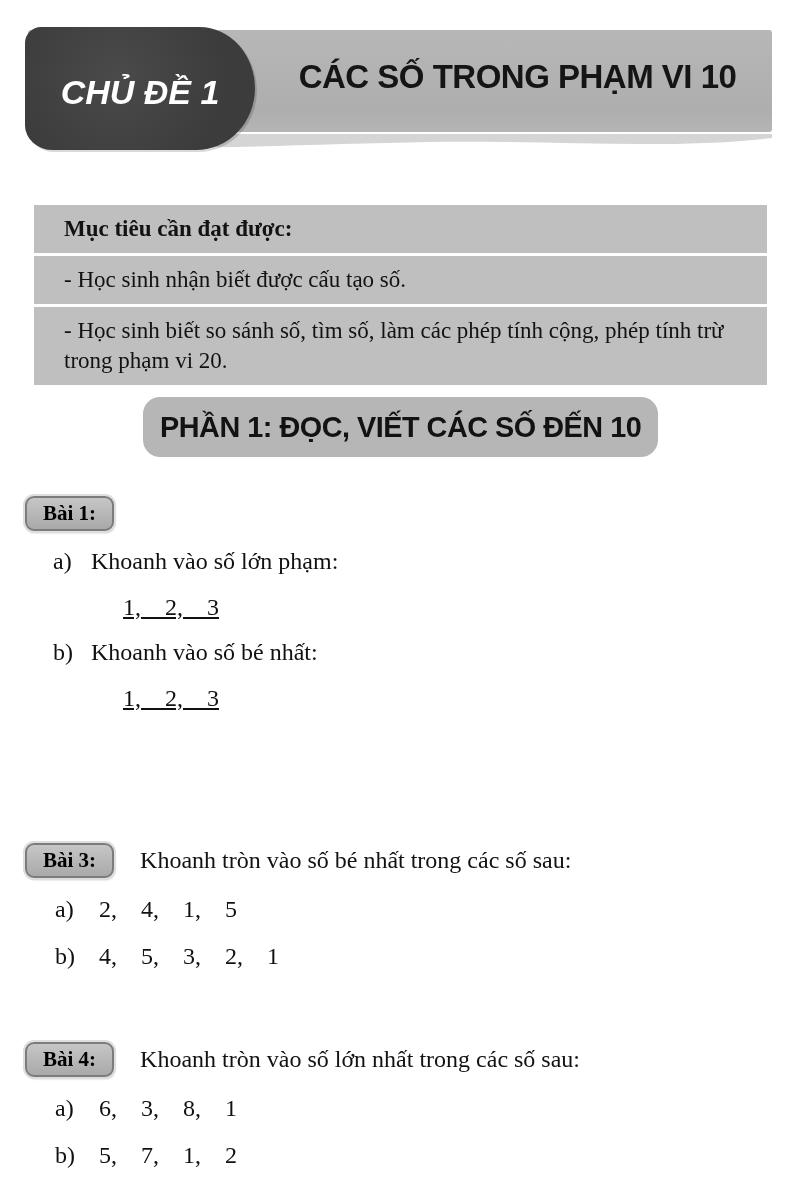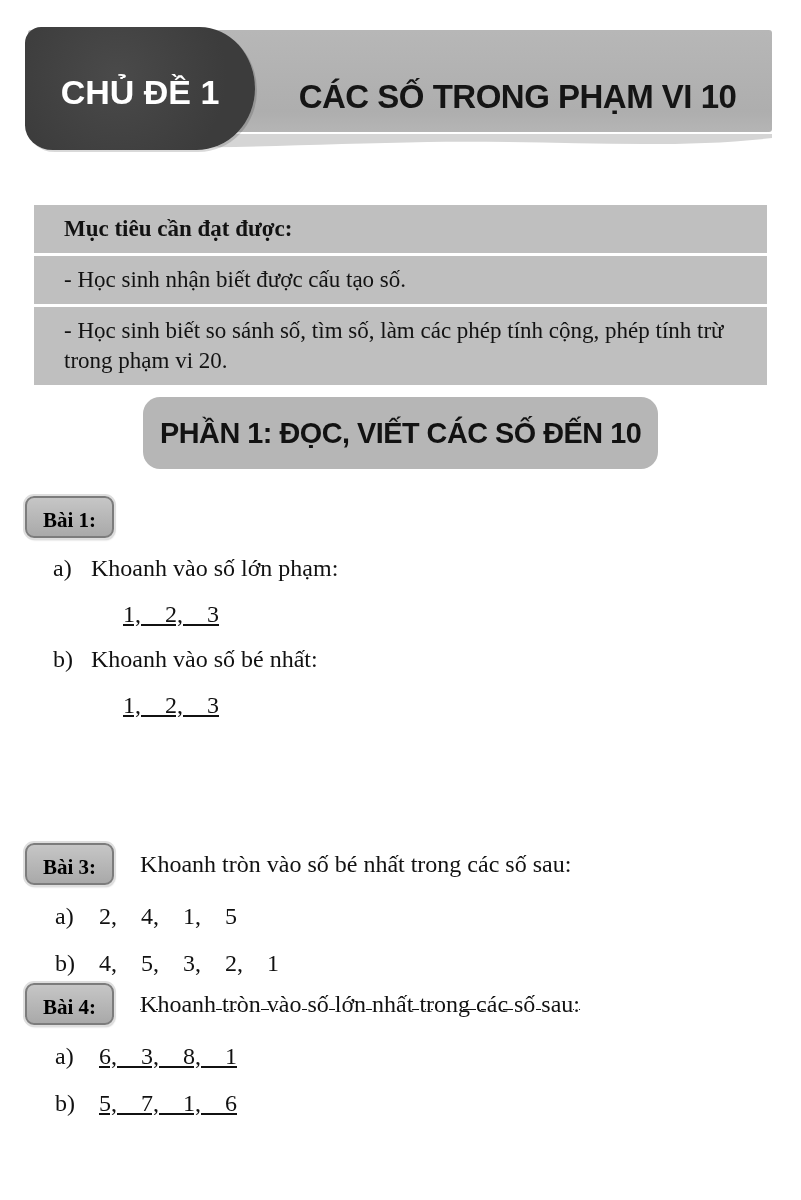--- a/index.html
+++ b/index.html
@@ -22,60 +22,61 @@
     position:absolute; left:25px; top:27px; width:230px; height:123px;
     background:radial-gradient(circle at 40% 40%, #4a4a4a 0%, #3c3c3c 70%);
     border-radius:26px 90px 95px 45px / 26px 100px 100px 40px;
     display:flex; align-items:center; justify-content:center;
     box-shadow:2px 2px 0 rgba(0,0,0,0.15);
   }
   .hdr-badge span {
     font-family:"Liberation Sans","DejaVu Sans",sans-serif;
     font-weight:700; font-size:34px; color:#fff; letter-spacing:0px;
     transform:translateY(4px);
+    font-style:italic;
   }
   .hdr-title {
-    position:absolute; left:265px; top:78px; width:505px; text-align:center;
+    position:absolute; left:265px; top:58px; width:505px; text-align:center;
     font-family:"Liberation Sans","DejaVu Sans",sans-serif;
     font-weight:700; font-size:33px; color:#151515; letter-spacing:-0.5px;
   }
 
   
   .objectives {
     position:absolute; left:34px; top:205px; width:733px;
     display:flex; flex-direction:column; gap:3px;
   }
   .obj-band {
     background:#bfbfbf; padding:9px 24px 9px 30px;
     font-size:23px; line-height:30px; color:#121212;
   }
   .obj-head { font-weight:700; }
 
   
   .section-banner {
-    position:absolute; left:143px; top:397px; width:515px; height:72px;
+    position:absolute; left:143px; top:397px; width:515px; height:60px;
     background:#b6b6b6; border-radius:17px;
     display:flex; align-items:center; justify-content:center;
   }
   .section-banner span {
     font-family:"Liberation Sans","DejaVu Sans",sans-serif;
     font-weight:700; font-size:30px; color:#121212;
     transform:scaleX(0.96); letter-spacing:-0.5px;
   }
 
   
   .exercise { position:absolute; left:25px; width:750px; }
-  .ex1 { top:496px; } .ex2 { top:702px; } .ex3 { top:843px; } .ex4 { top:983px;text-decoration:underline; }
+  .ex1 { top:496px; } .ex2 { top:702px; } .ex3 { top:843px; } .ex4 { top:1042px; }
 
   .ex-badge {
     display:inline-block; background:linear-gradient(180deg,#c6c6c6,#a9a9a9);
     border:2px solid #7c7c7c; border-radius:9px;
     box-shadow:0 0 0 2px #dedede, 1px 2px 2px rgba(0,0,0,0.25);
     font-weight:700; font-size:21px; line-height:26px;
-    padding:9px 16px 3px 16px; color:#000; vertical-align:middle;
+    padding:2px 16px 3px 16px; color:#000; vertical-align:middle;
   }
   .ex-instruction {
     font-size:24px; color:#121212; margin-left:26px; vertical-align:middle;
   }
   .ex-part { margin-top:15px; font-size:24px; line-height:30px; }
   .ex1 .ex-part { margin-left:28px; }
   .ex-part .marker { display:inline-block; width:44px; }
   .ex1 .ex-part .marker { width:38px; }
   .ex-part .part-text { }
   .ex-part { margin-left:30px; }
@@ -160,18 +161,18 @@
   </div>
 
   <div class="exercise ex4">
     <div class="ex-head">
       <span class="ex-badge">Bài 4:</span><span class="ex-instruction">Khoanh tròn vào số lớn nhất trong các số sau:</span>
     </div>
     <div class="ex-part">
       <span class="marker">a)</span><span class="numbers">6,    3,    8,    1</span>
     </div>
     <div class="ex-part">
-      <span class="marker">b)</span><span class="numbers">5,    7,    1,    6</span>
+      <span class="marker">b)</span><span class="numbers">5,    7,    1,    2</span>
     </div>
   </div>
 
 
 </div>
 
 </body></html>

